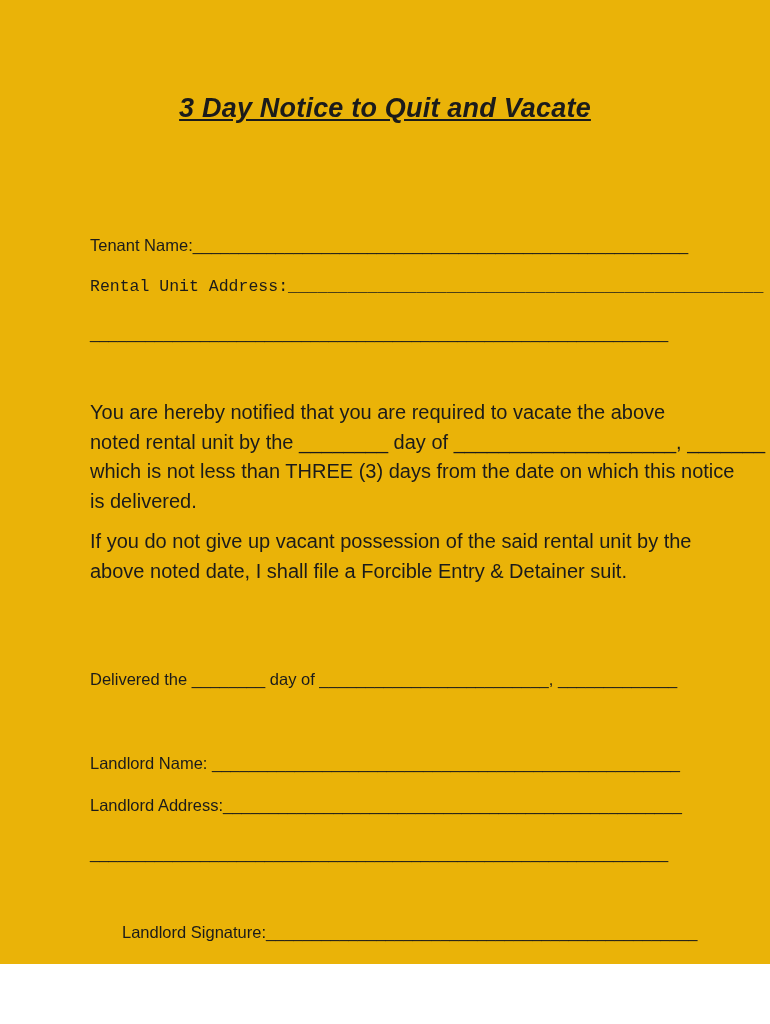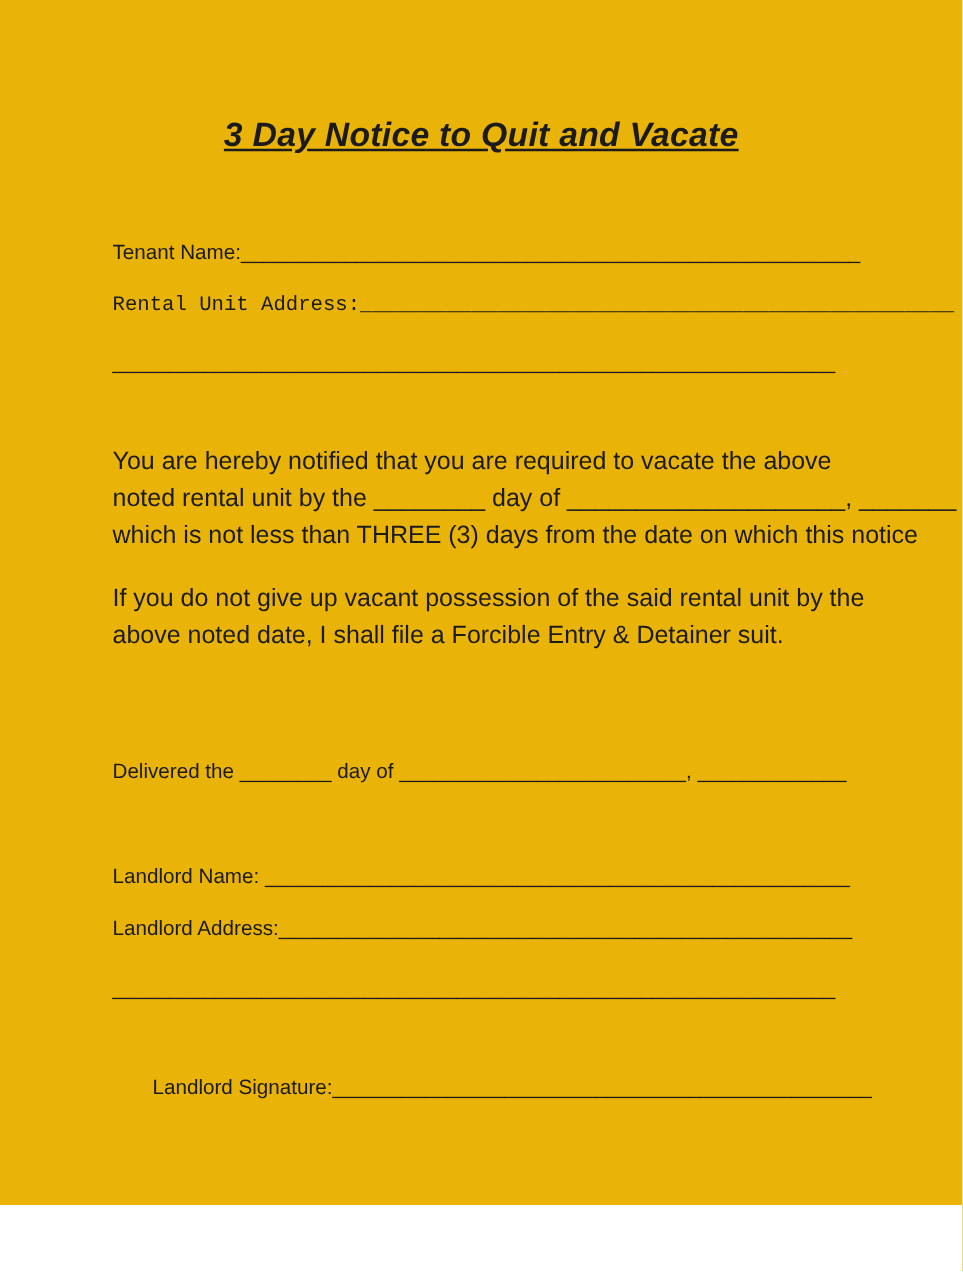--- a/index.html
+++ b/index.html
@@ -28,30 +28,30 @@
     font-style: italic;
     text-decoration: underline;
     line-height: 31px;
     letter-spacing: 0.2px;
   }
   .line-row {
     font-size: 16.5px;
     line-height: 20px;
     white-space: nowrap;
   }
-  .row-tenant-name      { margin-top: 68px; }
+  .row-tenant-name      { margin-top: 111px; }
   .row-rental-address   { margin-top: 22px; font-family: Liberation Mono, monospace; }
   .row-rental-address2  { margin-top: 26px; }
   .para {
     font-size: 20px;
     line-height: 29.5px;
     white-space: nowrap;
   }
   .para-1 { margin-top: 55px; }
-  .para-2 { margin-top: 21px; }
+  .para-2 { margin-top: 11px; }
   .row-delivered        { margin-top: 83px; }
   .row-landlord-name    { margin-top: 64px; }
   .row-landlord-address { margin-top: 22px; text-align: right; }
   .row-landlord-address2{ margin-top: 28px; }
   .row-signature        { margin-top: 59px; margin-left: 32px; }
   .blank { letter-spacing: 0; }
 </style>
 </head>
 <body>
 
@@ -71,20 +71,21 @@
     <div class="line-row row-rental-address2">
       <span class="blank">_______________________________________________________________</span>
     </div>
 
     <div class="para para-1">
       <div>You are hereby notified that you are required to vacate the above</div>
       <div>
         <span>noted rental unit by the </span><span class="blank">________</span><span> day of </span><span class="blank">____________________</span><span>, </span><span class="blank">_______</span>
       </div>
       <div>which is not less than THREE (3) days from the date on which this notice</div>
+      <div>is delivered.</div>
     </div>
 
     <div class="para para-2">
       <div>If you do not give up vacant possession of the said rental unit by the</div>
       <div>above noted date, I shall file a Forcible Entry &amp; Detainer suit.</div>
     </div>
 
     <div class="line-row row-delivered">
       <span>Delivered the </span><span class="blank">________</span><span> day of </span><span class="blank">_________________________</span><span>, </span><span class="blank">_____________</span>
     </div>

